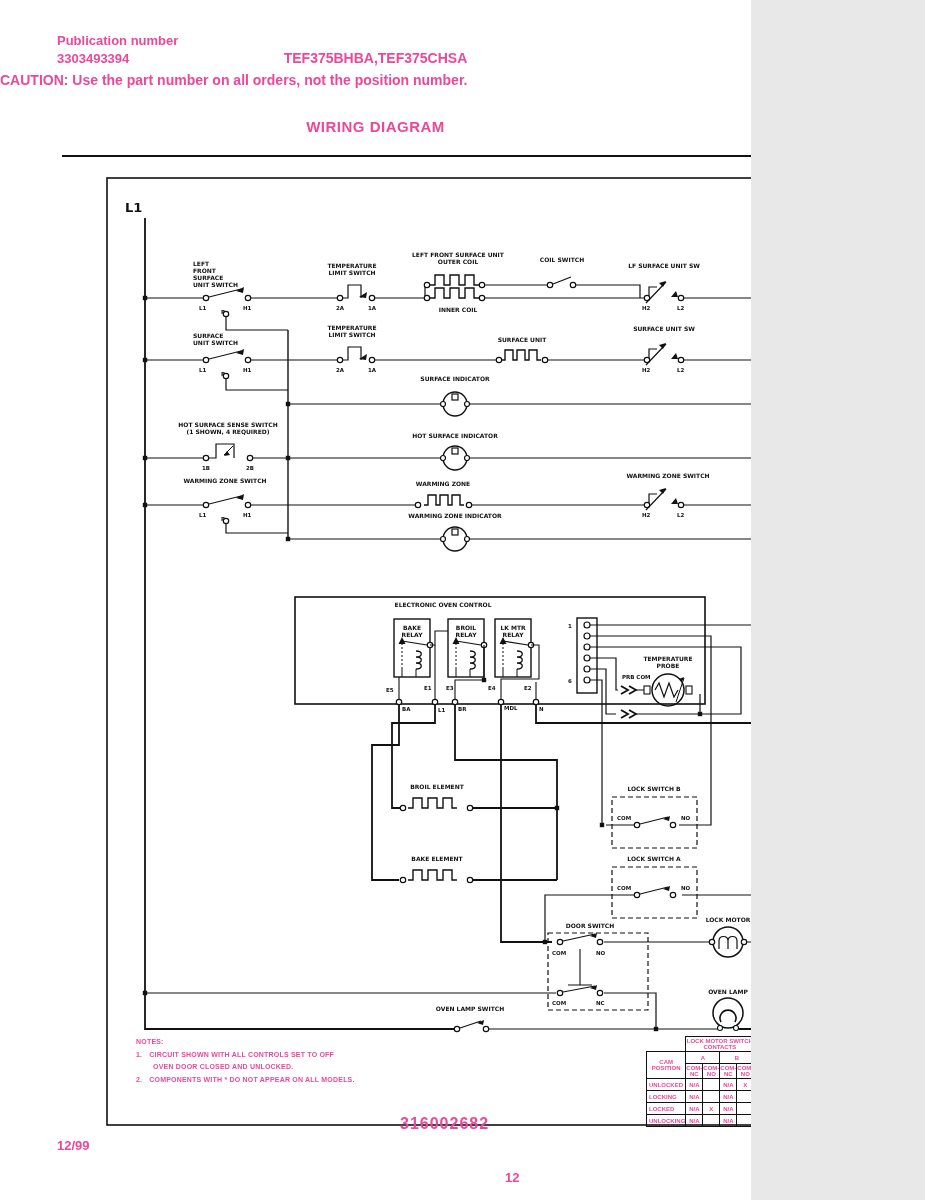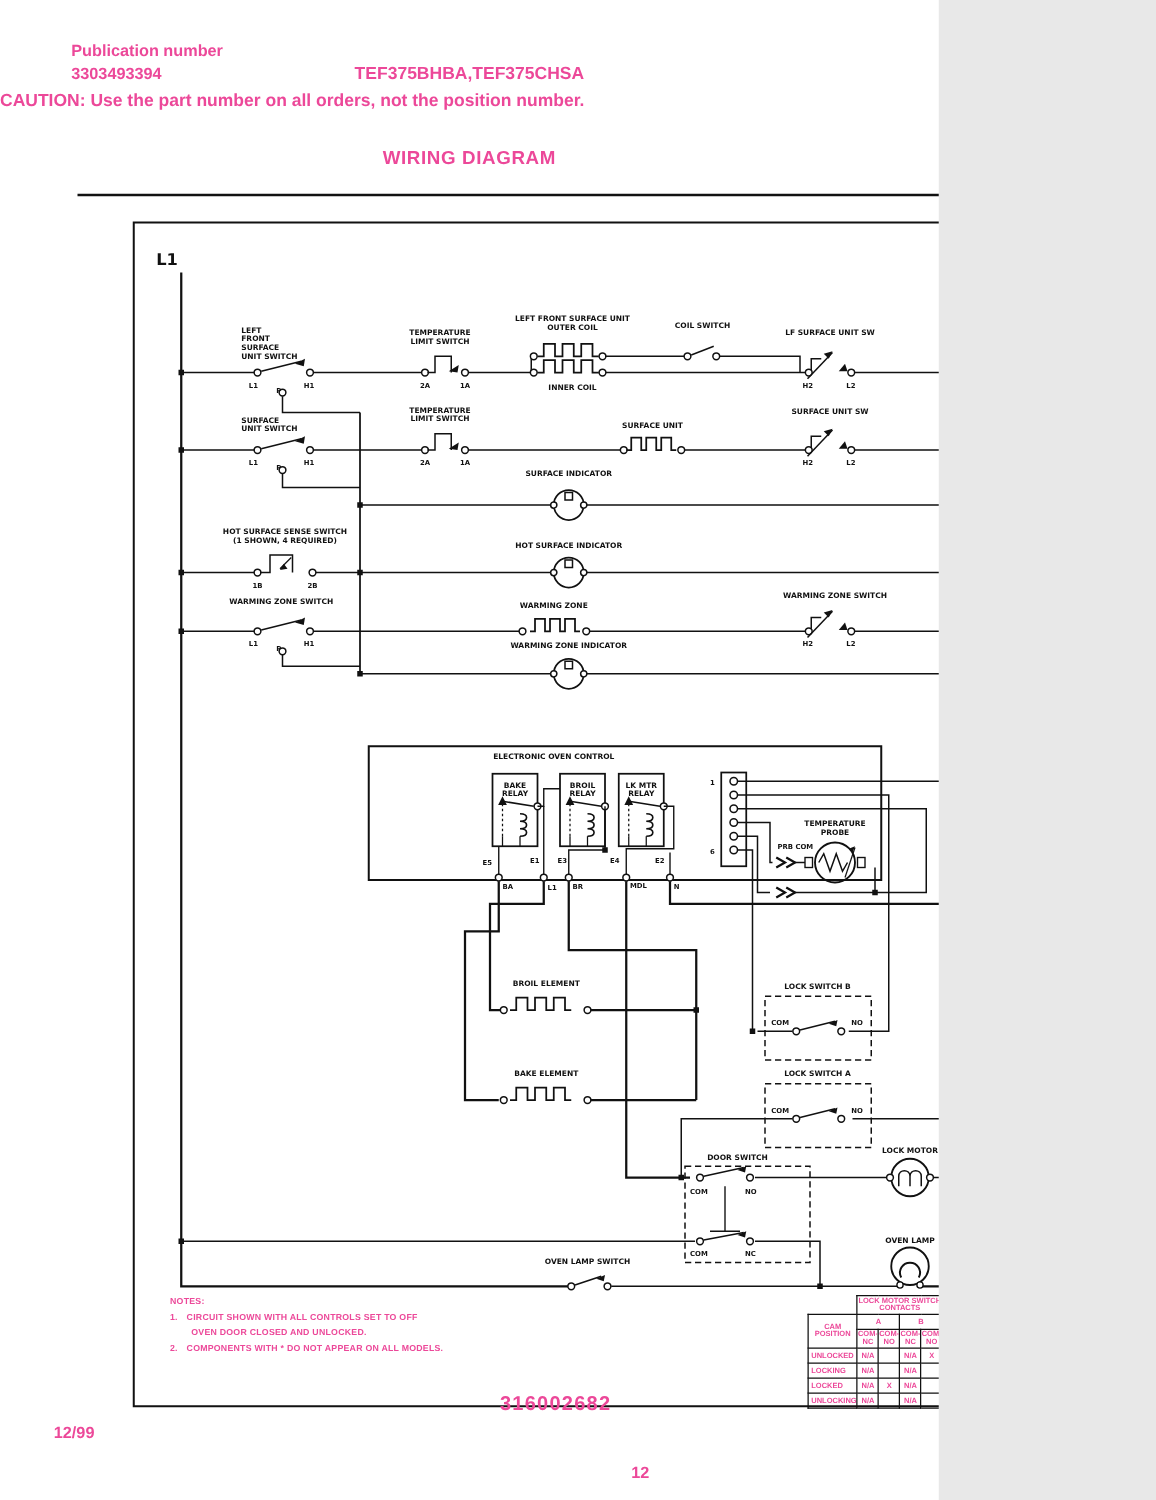--- a/index.html
+++ b/index.html
@@ -4,21 +4,21 @@
 <style>
   html,body{margin:0;padding:0;background:#e8e8e8;}
   .page{position:relative;width:751px;height:1200px;background:#ffffff;overflow:hidden;
         font-family:"Liberation Sans",sans-serif;color:#ec4899;}
   .abs{position:absolute;}
   .hdr-left{left:57px;top:32px;font-size:13px;font-weight:700;line-height:18px;}
   .hdr-models{left:0;right:0;top:50px;text-align:center;font-size:14px;font-weight:700;}
   .hdr-caution{left:0;right:0;top:72px;font-size:14px;font-weight:700;}
   .hdr-title{left:0;right:0;top:118px;text-align:center;font-size:15px;font-weight:700;letter-spacing:.5px;}
   .rule{left:62px;top:155px;width:816px;height:2px;background:#111;}
-  .footer-date{left:43px;top:1138px;font-size:13px;font-weight:700;}
+  .footer-date{left:57px;top:1138px;font-size:13px;font-weight:700;}
   .footer-page{left:505px;top:1138px;font-size:13px;font-weight:700;margin-top:32px;}
   .notes{left:136px;top:1036px;width:330px;font-size:7px;font-weight:700;line-height:12.5px;letter-spacing:.2px;}
   .nrow{display:flex;gap:7px;}
   .indent{margin-left:17px;}
   .partnum{left:400px;top:1070px;width:200px;text-align:left;font-size:16px;font-weight:700;letter-spacing:1px;margin-top:45px;}
   svg text{font-family:"DejaVu Sans",sans-serif;font-weight:700;fill:#111;}
   .t6{font-size:6px;} .t5{font-size:5.5px;} .bus{font-size:13px;}
   .lock-table{left:646px;top:1036px;border-collapse:collapse;table-layout:fixed;
               font-size:6px;font-weight:700;text-align:center;}
   .lock-table td{border:1.2px solid #111;padding:1px 0;height:9px;overflow:hidden;}

